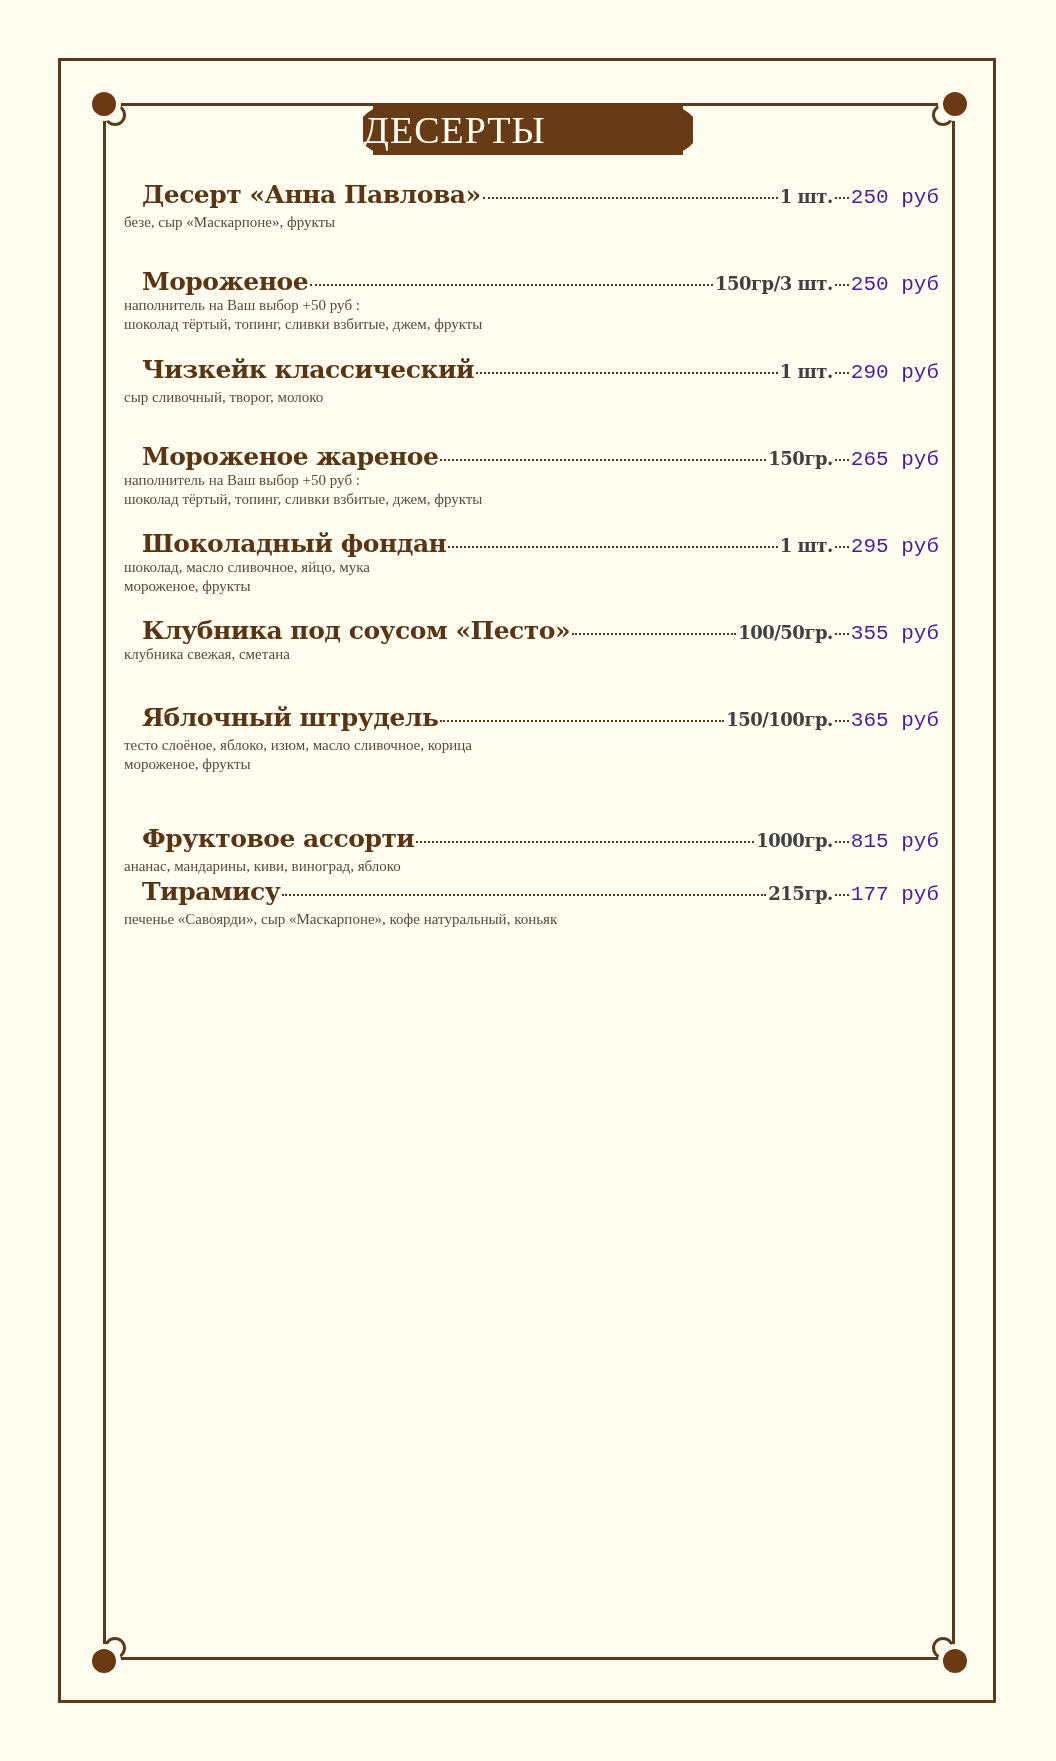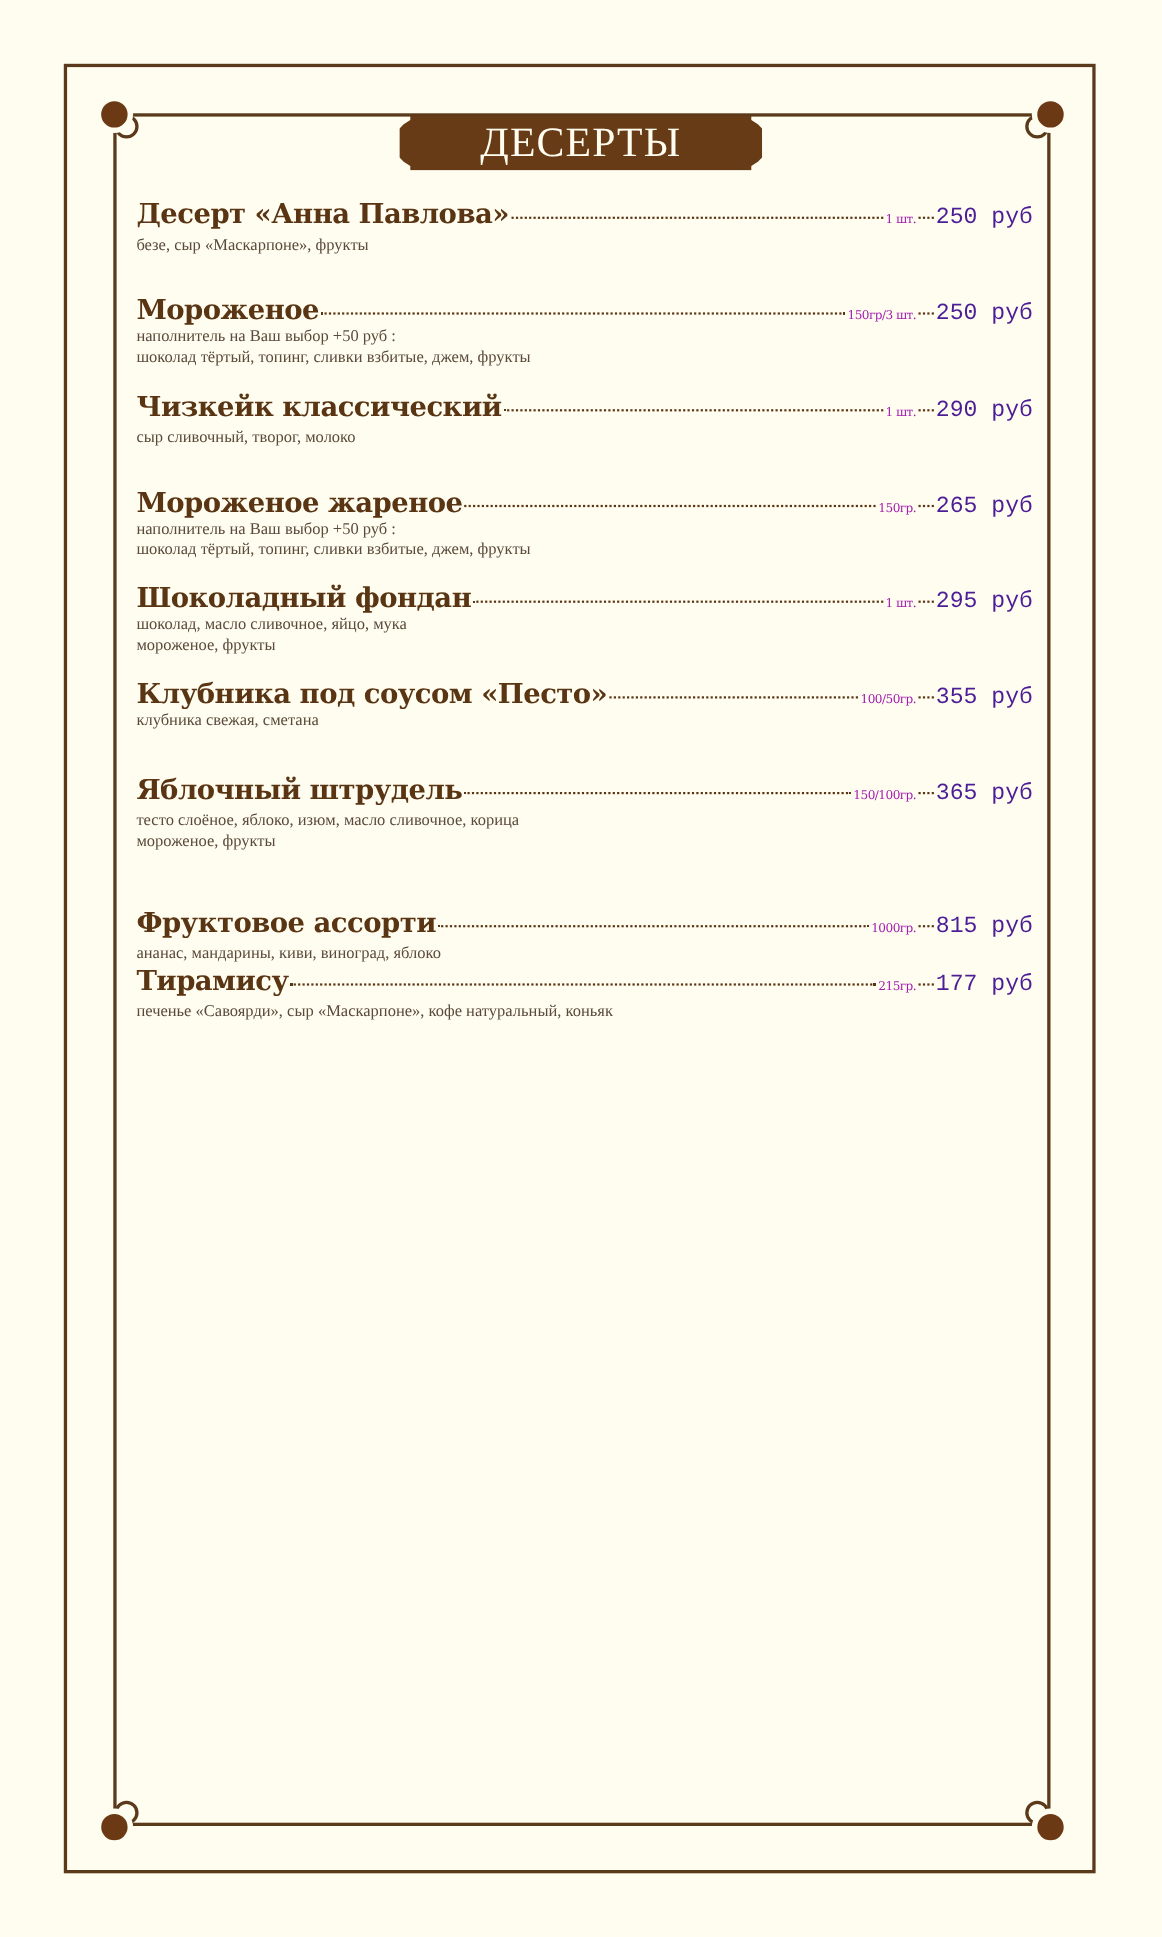--- a/index.html
+++ b/index.html
@@ -38,60 +38,61 @@
       border: 3px solid #5a3a1a;
       border-radius: 50%;
       background: #fffdf0;
       box-sizing: border-box;
     }
     .title-banner {
       position: absolute;
       left: 363px; top: 105px;
       width: 330px; height: 50px;
       background: #673b15;
-      display: flex; align-items: center; justify-content: center;
+      display: flex; align-items: center; justify-content: flex-start;
       clip-path: polygon(10px 0, 320px 0, 320px 4px, 326px 8px, 330px 12px, 330px 38px, 326px 42px, 320px 46px, 320px 50px, 10px 50px, 10px 46px, 4px 42px, 0 38px, 0 12px, 4px 8px, 10px 4px);
     }
     .title-text {
       color: #fffdf0;
       font-family: "Liberation Serif", "DejaVu Serif", serif;
       font-size: 38px;
       letter-spacing: 1px;
       line-height: 1;
     }
     .menu-list {
       position: absolute;
       left: 124px; top: 180px;
       width: 815px;
     }
     .menu-item { position: absolute; left: 0; width: 815px; }
     .item-line {
       display: flex; align-items: baseline;
       white-space: nowrap;
+      margin-left: 18px;
     }
     .item-name {
       font-family: "DejaVu Serif", serif;
       font-weight: bold;
       font-size: 25px;
       letter-spacing: -0.5px;
       color: #5a3514;
     }
     .leader {
       flex: 1;
       border-bottom: 2px dotted #5a3514;
       margin: 0 2px;
       transform: translateY(-4px);
       min-width: 10px;
     }
     .item-portion {
       font-family: "DejaVu Serif", serif;
-      font-weight: normal;
-      font-size: 11px;
+      font-weight: bold;
+      font-size: 18px;
       letter-spacing: -0.5px;
-      color: #a21caf;
+      color: #404040;
     }
     .leader-short {
       width: 14px;
       border-bottom: 2px dotted #5a3514;
       margin: 0 2px;
       transform: translateY(-4px);
     }
     .item-price {
       font-family: Liberation Mono, monospace;
       font-size: 21px;

